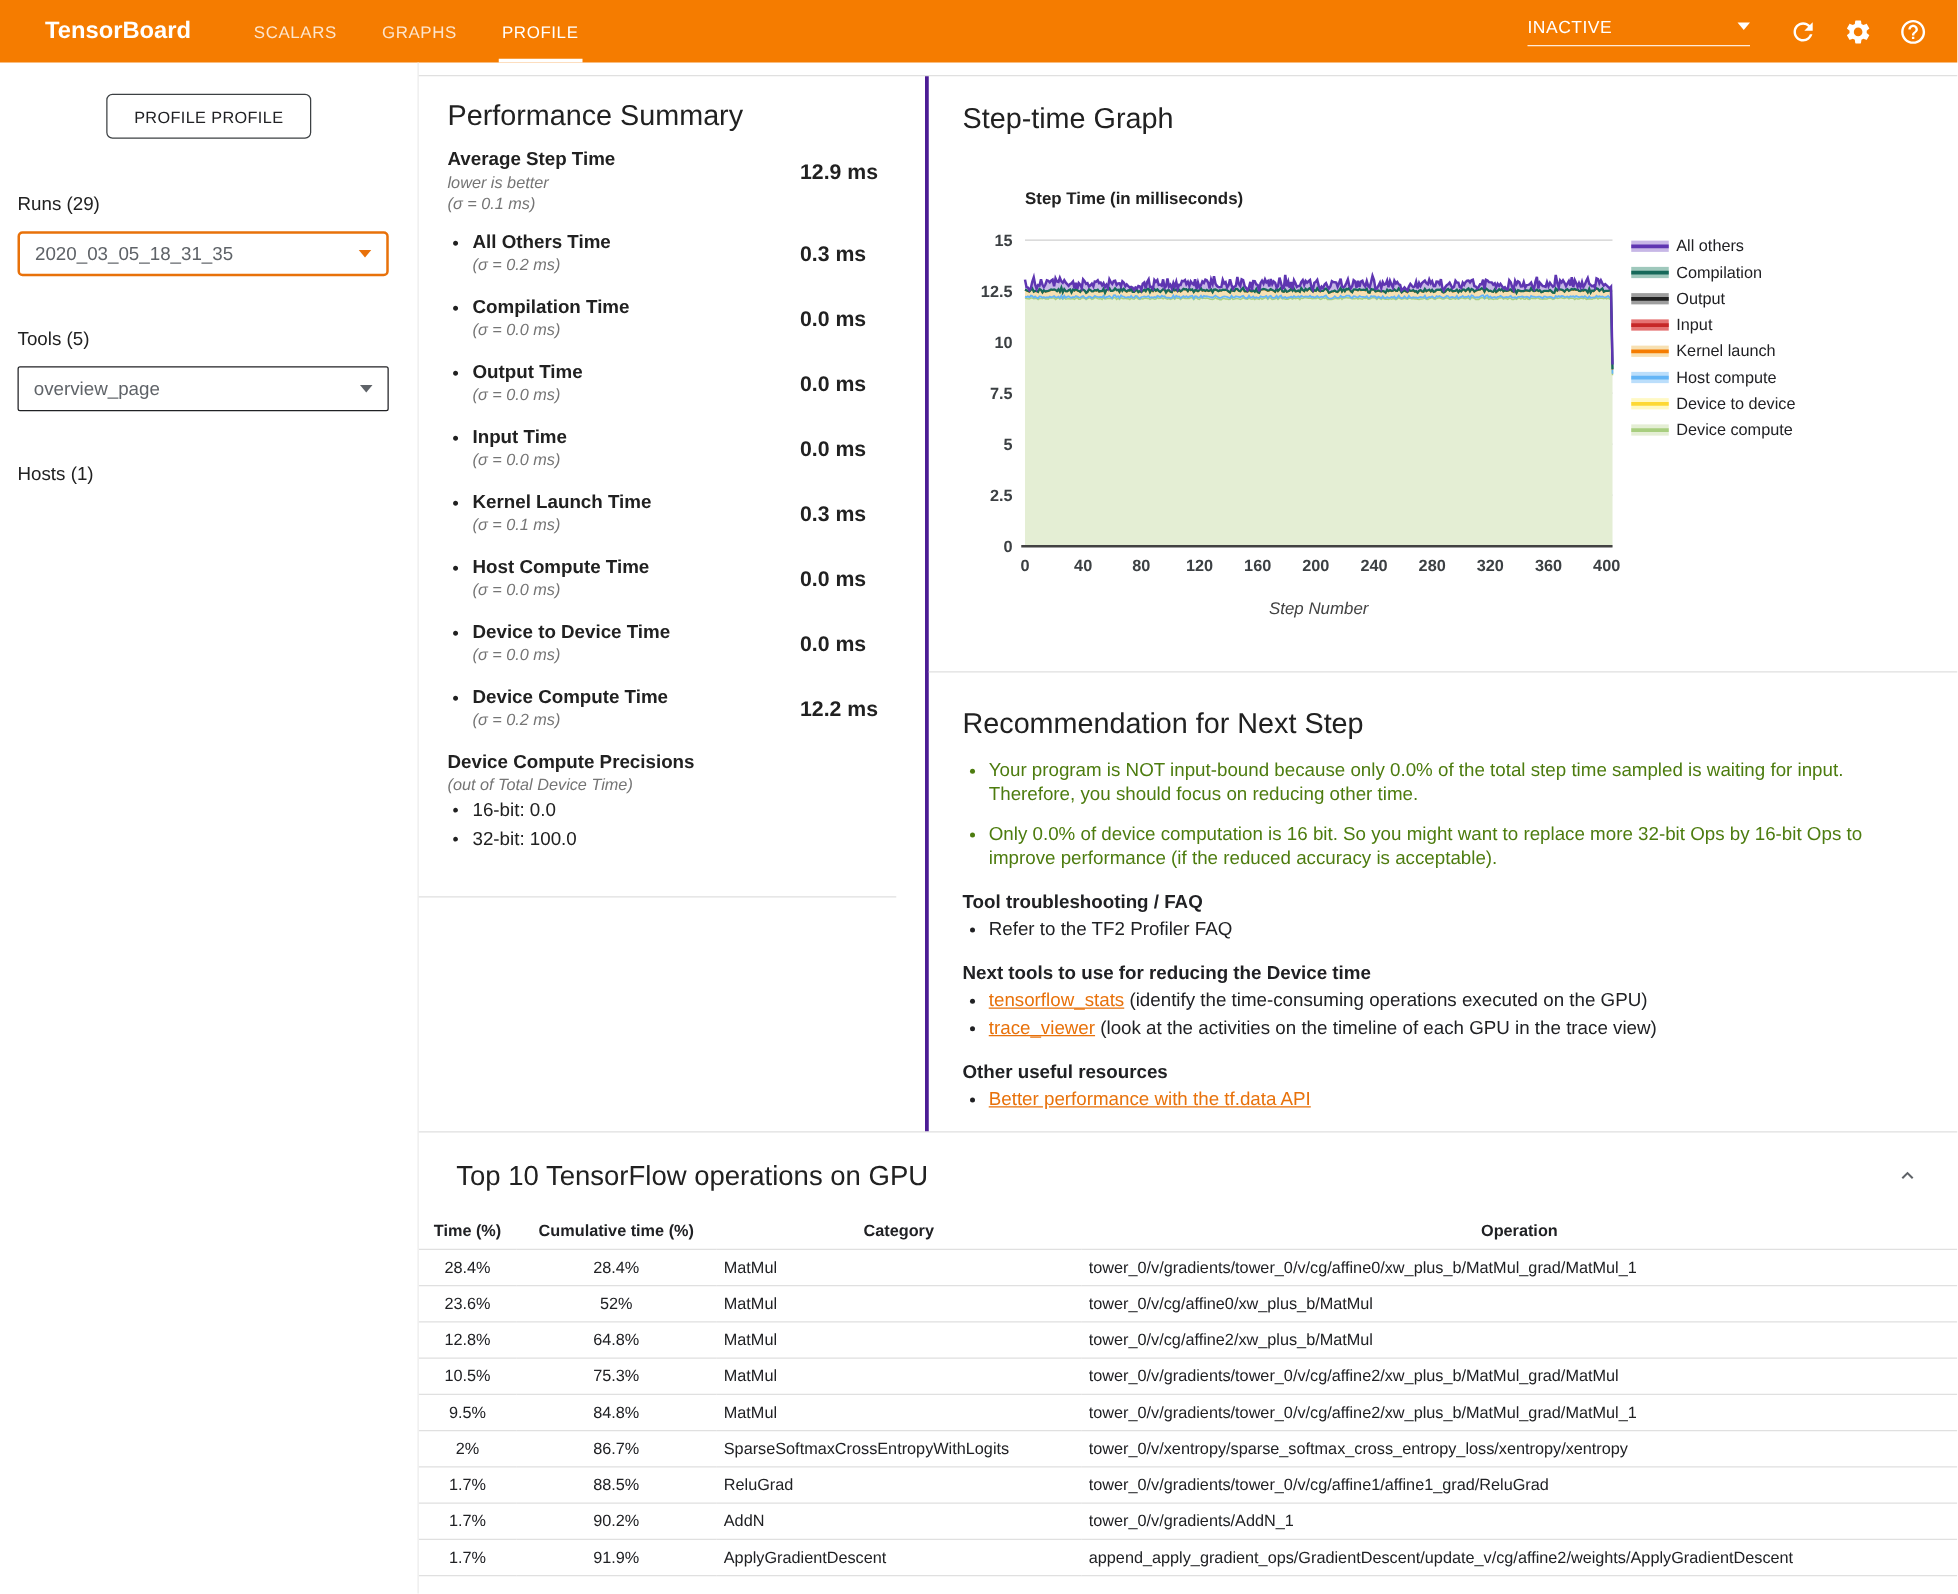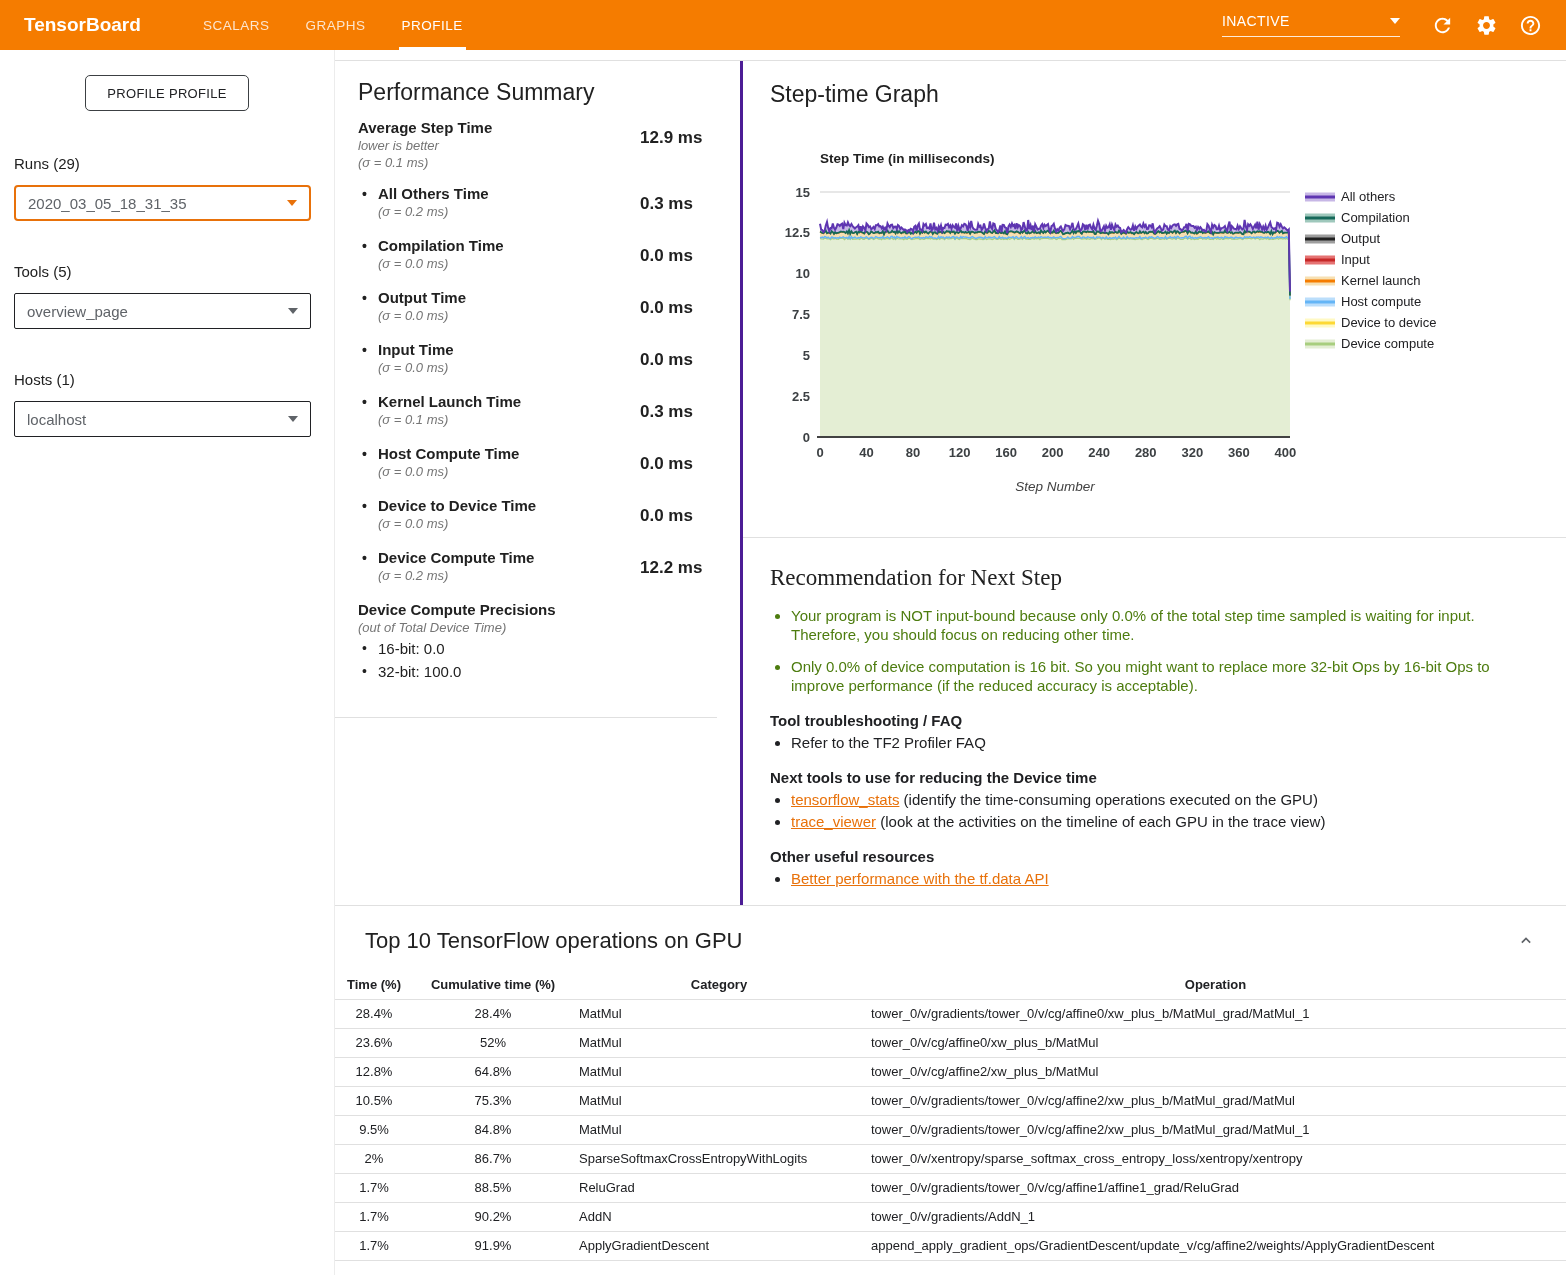--- a/index.html
+++ b/index.html
@@ -1,21 +1,21 @@
 <!DOCTYPE html>
 <html><head>
 <meta charset="utf-8">
 <style>
   * { box-sizing: border-box; }
   html,body { margin:0; padding:0; width:1566px; height:1275px; overflow:hidden;
     font-family:"Liberation Sans", sans-serif; background:#fff; color:#212121; }
 
   
   .app-header { height:50px; background:#f57c00; display:flex; align-items:stretch; color:#fff; }
-  .app-title { font-size:19px; font-weight:bold; display:flex; align-items:center; padding-left:24px; width:176px; }
+  .app-title { font-size:19px; font-weight:bold; display:flex; align-items:center; padding-left:36px; width:176px; }
   .tabs { display:flex; margin-left:24px; gap:30px; }
   .tab { display:flex; align-items:center; padding:0 3px; font-size:13.5px; letter-spacing:.5px;
     color:rgba(255,255,255,.8); cursor:pointer; border-bottom:3px solid transparent; border-top:3px solid transparent; }
   .tab.active { color:#fff; border-bottom-color:#fff; }
   .header-right { margin-left:auto; display:flex; align-items:center; gap:21px; padding-right:24px; }
   .status-select { display:flex; align-items:center; justify-content:space-between; width:178px;
     border-bottom:1px solid rgba(255,255,255,.85); padding-bottom:7px; font-size:14px; letter-spacing:.4px; margin-right:10px; cursor:pointer; }
   .caret { width:0; height:0; border-left:5px solid transparent; border-right:5px solid transparent; border-top:6px solid #5f6368; }
   .caret.white { border-top-color:#fff; }
   .caret.orange { border-top-color:#e8710a; }
@@ -69,21 +69,21 @@
 
   
   #step-chart { display:block; margin:21px 0 0 -10px; }
   #step-chart text { font-family:"Liberation Sans", sans-serif; }
   .ct { font-weight:bold; font-size:13.5px; fill:#212121; }
   .tick { font-weight:bold; font-size:13px; fill:#3c4043; }
   .xlab { font-style:italic; font-size:13.5px; fill:#424242; }
   .leg { font-size:13px; fill:#212124; }
 
   
-  .recommend h2 { margin-bottom:15px;font-family:Liberation Serif, serif; }
+  .recommend h2 { margin-bottom:15px; }
   .rec-bullets { margin:0; padding-left:21px; }
   .rec-bullets li { margin-bottom:13px; font-size:15px; line-height:19px; color:#4d7c0f; }
   .rec-heading { font-size:15px; font-weight:bold; color:#202124; margin-top:17px; }
   .rec-list { margin:4px 0 0; padding-left:21px; }
   .rec-list li { font-size:15px; line-height:19px; color:#202124; margin-bottom:3px; }
   .rec-link { color:#e8710a; text-decoration:underline; cursor:pointer; }
 
   
   .topops-head { display:flex; align-items:center; justify-content:space-between; padding:22px 30px 16px 30px; }
   .topops-head h2 { font-size:22px; }
@@ -134,24 +134,20 @@
     </div>
     <div class="group">
       <div class="group-label">Tools (5)</div>
       <div class="select plain">
         <span>overview_page</span>
         <span class="caret"></span>
       </div>
     </div>
     <div class="group">
       <div class="group-label">Hosts (1)</div>
-      <div class="select plain">
-        <span>localhost</span>
-        <span class="caret"></span>
-      </div>
     </div>
   </aside>
 
   <main class="main">
     <div class="top-area">
       <div class="left-col">
         <section class="perf">
           <h2>Performance Summary</h2>
           <div class="ps-avg">
             <div class="ps-left">

